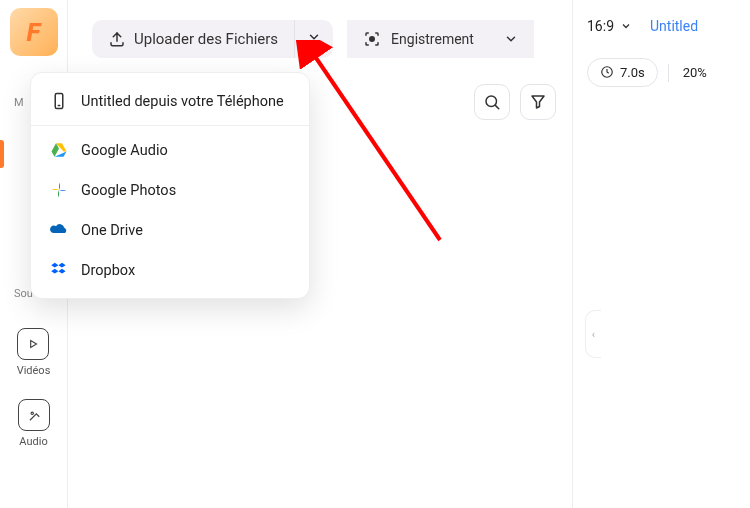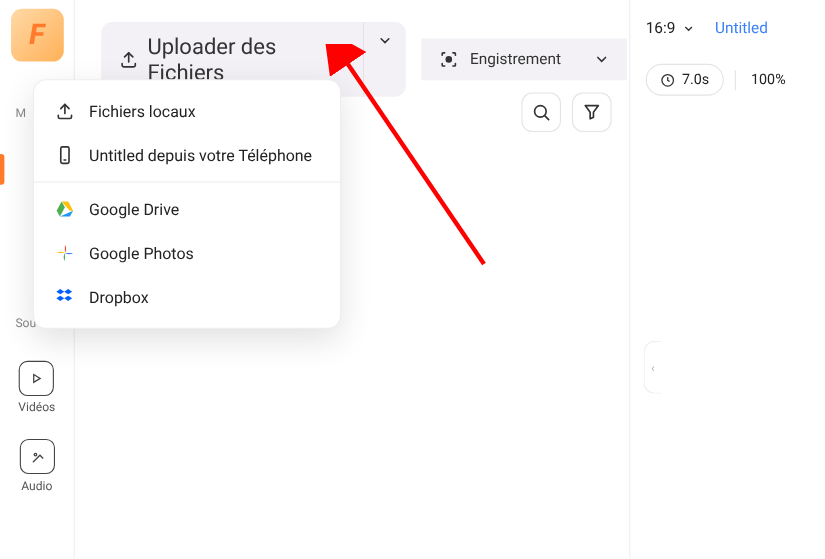--- a/index.html
+++ b/index.html
@@ -87,21 +87,21 @@
       border-radius: 10px;
       overflow: hidden;
     }
     .btn {
       padding: 10px 16px;
       display: flex;
       align-items: center;
       gap: 8px;
       cursor: pointer;
       color: #333;
-      font-size: 20px;
+      font-size: 15px;
     }
     .btn-dropdown-arrow {
       padding: 10px 12px;
       border-left: 1px solid rgba(0,0,0,0.06);
       cursor: pointer;
     }
     .btn-record {
       background: #f3f1f6;
       border-radius: 0;
       padding: 10px 16px;
@@ -191,21 +191,21 @@
     .rp-row2 {
       display: flex;
       align-items: center;
       gap: 10px;
     }
     .pill {
       border: 1px solid #e4e4e8;
       border-radius: 18px;
       padding: 6px 12px;
       display: flex;
-      align-items: flex-end;
+      align-items: flex-start;
       gap: 6px;
       font-size: 13px;
       cursor: pointer;
     }
     .vert-sep {
       width: 1px;
       height: 18px;
       background: #e4e4e8;
     }
     .collapse-handle {
@@ -318,57 +318,55 @@
           <path d="M4 4h16l-6 8v6l-4 2v-8L4 4z"></path>
         </svg>
     </span>
   </div>
 </div>
 
 <div class="dropdown">
   <div class="dropdown-item">
     <span class="dd-icon">
       <svg width="18" height="18" viewBox="0 0 24 24" fill="none" stroke="#333" stroke-width="2" stroke-linecap="round">
-          <path d="M12 15V4"></path>
-          <path d="M7 9l5-5 5 5"></path>
-          <path d="M4 17v2a2 2 0 0 0 2 2h12a2 2 0 0 0 2-2v-2"></path>
-        </svg>
-    </span>
-    <span>Fichiers locaux</span>
-  </div>
-  <div class="dropdown-item">
-    <span class="dd-icon">
-      <svg width="18" height="18" viewBox="0 0 24 24" fill="none" stroke="#333" stroke-width="2" stroke-linecap="round">
           <rect x="7" y="2" width="10" height="20" rx="2"></rect>
           <line x1="11" y1="18" x2="13" y2="18"></line>
         </svg>
     </span>
     <span>Untitled depuis votre Téléphone</span>
   </div>
   <div class="dropdown-sep"></div>
   <div class="dropdown-item">
     <span class="dd-icon">
       <svg width="18" height="18" viewBox="0 0 24 24">
           <polygon points="8,3 16,3 22,14 18,14" fill="#ffc107"></polygon>
           <polygon points="2,14 8,3 12,10 6,21" fill="#4caf50"></polygon>
           <polygon points="6,21 22,14 18,21" fill="#2196f3"></polygon>
         </svg>
     </span>
-    <span>Google Drive</span>
+    <span>Google Audio</span>
   </div>
   <div class="dropdown-item">
     <span class="dd-icon">
       <svg width="18" height="18" viewBox="0 0 24 24">
           <path d="M12 12V2a10 10 0 0 1 0 10z" fill="#ea4335"></path>
           <path d="M12 12h10a10 10 0 0 1-10 0z" fill="#4285f4"></path>
           <path d="M12 12v10a10 10 0 0 1 0-10z" fill="#34a853"></path>
           <path d="M12 12H2a10 10 0 0 1 10 0z" fill="#fbbc05"></path>
         </svg>
     </span>
     <span>Google Photos</span>
+  </div>
+  <div class="dropdown-item">
+    <span class="dd-icon">
+      <svg width="18" height="18" viewBox="0 0 24 24">
+          <path d="M6 16a5 5 0 1 1 2-9 6 6 0 0 1 11 2 4 4 0 0 1 1 7H6z" fill="#0364b8"></path>
+        </svg>
+    </span>
+    <span>One Drive</span>
   </div>
   <div class="dropdown-item">
     <span class="dd-icon">
       <svg width="18" height="18" viewBox="0 0 24 24" fill="#0061ff">
           <path d="M6 2l6 4-6 4-6-4 6-4zm12 0l6 4-6 4-6-4 6-4zM6 12l6 4-6 4-6-4 6-4zm12 0l6 4-6 4-6-4 6-4z" transform="scale(0.8) translate(2,1)"></path>
         </svg>
     </span>
     <span>Dropbox</span>
   </div>
 </div>
@@ -390,21 +388,21 @@
       <span>
         <svg width="14" height="14" viewBox="0 0 24 24" fill="none" stroke="#333" stroke-width="2">
             <circle cx="12" cy="12" r="9"></circle>
             <polyline points="12 7 12 12 15 14"></polyline>
           </svg>
       </span>
       <span>7.0s</span>
     </div>
     <div class="vert-sep"></div>
     <div class="pill" style="border:none;padding:6px 4px">
-      <span>100%</span>
+      <span>20%</span>
     </div>
   </div>
 </div>
 
 <div class="collapse-handle">
   <span>‹</span>
 </div>
 
 <svg class="arrow-annotation" width="220" height="220">
   <defs>

